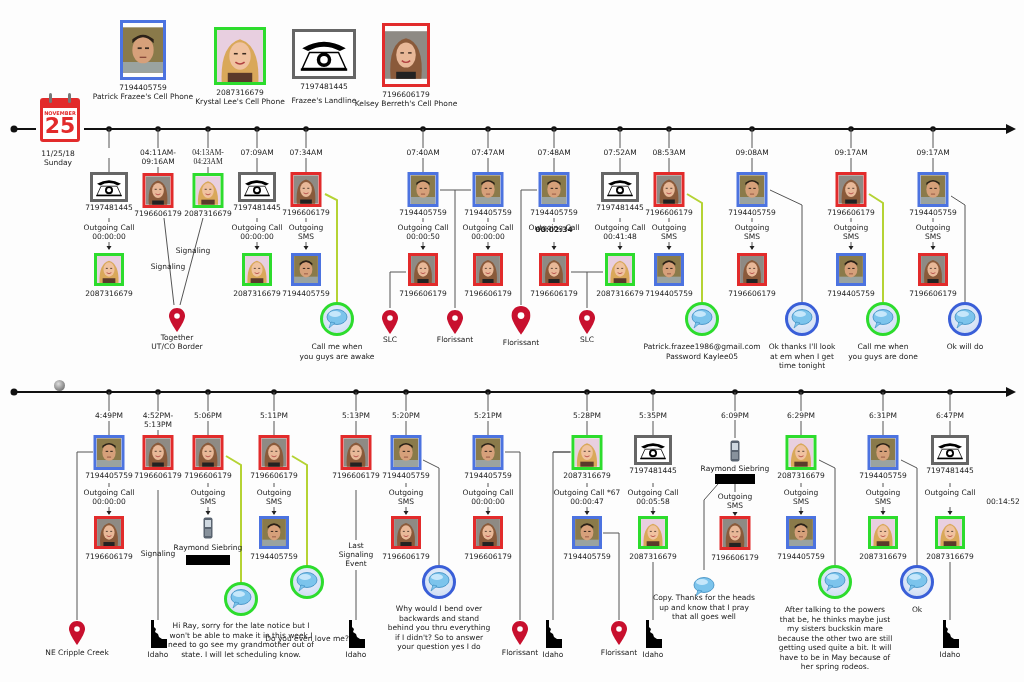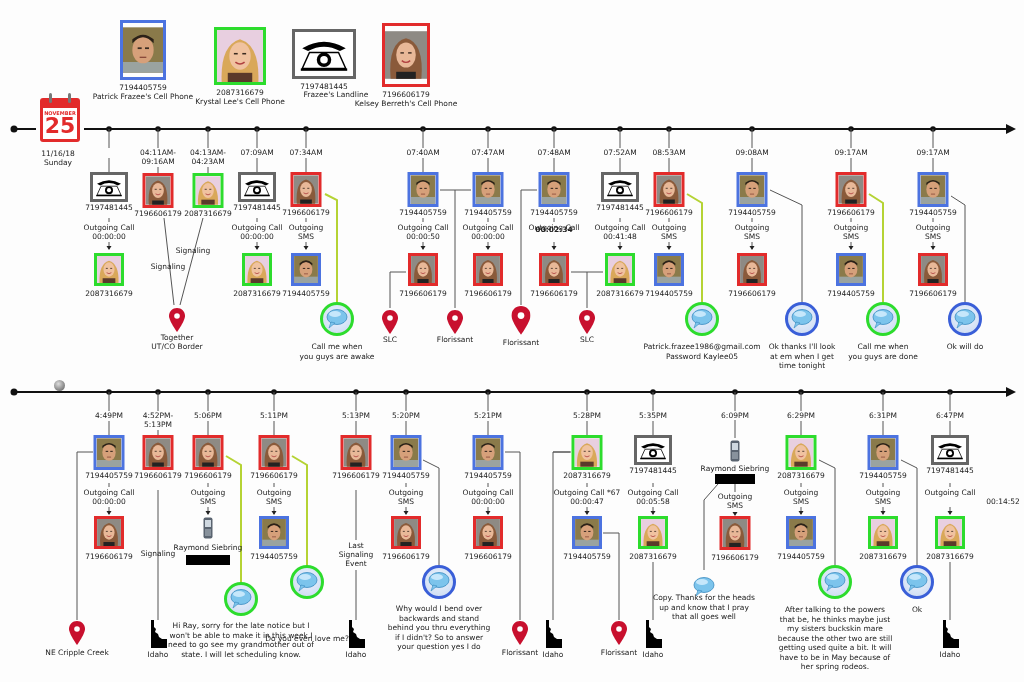--- a/index.html
+++ b/index.html
@@ -231,41 +231,41 @@
     <div class="lbl" style="left: 240px; top: 97px; white-space: pre;">Krystal Lee's Cell Phone</div>
     <div class="ph gray" style="left: 324px; top: 29px; width: 64px; height: 50px;"><svg class="face" viewBox="0 0 40 30">
         <rect width="40" height="30" fill="#fff"></rect>
         <path d="M5 11 Q20 2 35 11 L31 13 Q20 7 9 13Z" fill="#000"></path>
         <path d="M10 14 L30 14 L35 25 L5 25Z" fill="#fff" stroke="#000" stroke-width="1"></path>
         <circle cx="20" cy="19" r="5" fill="#000"></circle>
         <circle cx="20" cy="19" r="2.6" fill="#fff"></circle>
         <rect x="4" y="25" width="32" height="1.6" fill="#000"></rect>
       </svg></div>
     <div class="lbl" style="left: 324px; top: 82px; white-space: pre;">7197481445</div>
-    <div class="lbl" style="left: 324px; top: 90px; white-space: pre; margin-left: 12px;">Frazee's Landline</div>
+    <div class="lbl" style="left: 324px; top: 96px; white-space: pre;">Frazee's Landline</div>
     <div class="ph red" style="left: 406px; top: 23px; width: 48px; height: 64px;"><svg class="face" viewBox="0 0 30 34">
         <rect width="30" height="34" fill="#8e8a84"></rect>
         <path d="M4 34 Q2 8 15 5 Q28 8 26 34Z" fill="#8a5a3a"></path>
         <ellipse cx="15" cy="17" rx="7" ry="9" fill="#e8b898"></ellipse>
         <rect x="11" y="15" width="2.5" height="1" fill="#3a2a20"></rect>
         <rect x="16.5" y="15" width="2.5" height="1" fill="#3a2a20"></rect>
         <path d="M12 21 Q15 23.5 18 21" stroke="#b04040" stroke-width="1" fill="none"></path>
         <rect x="8" y="29" width="14" height="5" fill="#222"></rect>
       </svg></div>
     <div class="lbl" style="left: 406px; top: 90px; white-space: pre;">7196606179</div>
     <div class="lbl" style="left: 406px; top: 99px; white-space: pre;">Kelsey Berreth's Cell Phone</div>
     <div class="abs" style="left: 38px; top: 92px;"><svg width="44" height="52" viewBox="0 0 44 52">
         <rect x="2" y="6" width="40" height="44" rx="3" fill="#e22b2b"></rect>
         <rect x="5" y="16" width="34" height="31" fill="#fff"></rect>
         <rect x="11" y="1" width="3" height="10" rx="1.5" fill="#777"></rect>
         <rect x="30" y="1" width="3" height="10" rx="1.5" fill="#777"></rect>
       </svg></div>
     <div class="lbl" style="left: 60px; top: 109px; white-space: pre; color: rgb(226, 43, 43); font-size: 5px; font-weight: bold;">NOVEMBER</div>
     <div class="lbl" style="left: 60px; top: 114px; white-space: pre; color: rgb(226, 43, 43); font-size: 22px; font-weight: bold; line-height: 24px;">25</div>
-    <div class="lbl" style="left: 58px; top: 149px; white-space: pre;">11/16/18</div>
+    <div class="lbl" style="left: 58px; top: 149px; white-space: pre;">11/25/18</div>
     <div class="lbl" style="left: 58px; top: 158px; white-space: pre;">Sunday</div>
     <div class="abs" style="left: 54px; top: 380px; width: 11px; height: 11px; border-radius: 50%; background: radial-gradient(circle at 40% 35%, rgb(221, 221, 221), rgb(85, 85, 85));"></div>
     <div class="lbl" style="left: 109px; top: 148px; white-space: pre; margin-top: 38px;">01:03AM</div>
     <div class="ph gray" style="left: 109px; top: 172px; width: 38px; height: 30px;"><svg class="face" viewBox="0 0 40 30">
         <rect width="40" height="30" fill="#fff"></rect>
         <path d="M5 11 Q20 2 35 11 L31 13 Q20 7 9 13Z" fill="#000"></path>
         <path d="M10 14 L30 14 L35 25 L5 25Z" fill="#fff" stroke="#000" stroke-width="1"></path>
         <circle cx="20" cy="19" r="5" fill="#000"></circle>
         <circle cx="20" cy="19" r="2.6" fill="#fff"></circle>
         <rect x="4" y="25" width="32" height="1.6" fill="#000"></rect>
@@ -288,21 +288,21 @@
     <div class="ph red" style="left: 158px; top: 173px; width: 31px; height: 35px;"><svg class="face" viewBox="0 0 30 34">
         <rect width="30" height="34" fill="#8e8a84"></rect>
         <path d="M4 34 Q2 8 15 5 Q28 8 26 34Z" fill="#8a5a3a"></path>
         <ellipse cx="15" cy="17" rx="7" ry="9" fill="#e8b898"></ellipse>
         <rect x="11" y="15" width="2.5" height="1" fill="#3a2a20"></rect>
         <rect x="16.5" y="15" width="2.5" height="1" fill="#3a2a20"></rect>
         <path d="M12 21 Q15 23.5 18 21" stroke="#b04040" stroke-width="1" fill="none"></path>
         <rect x="8" y="29" width="14" height="5" fill="#222"></rect>
       </svg></div>
     <div class="lbl" style="left: 158px; top: 209px; white-space: pre;">7196606179</div>
-    <div class="lbl" style="left: 208px; top: 148px; white-space: pre;">04:13AM-
+    <div class="lbl" style="left: 208px; top: 148px; white-space: pre; font-family: Liberation Serif, serif;">04:13AM-
 04:23AM</div>
     <div class="ph green" style="left: 208px; top: 173px; width: 31px; height: 35px;"><svg class="face" viewBox="0 0 30 34">
         <rect width="30" height="34" fill="#e8cfe0"></rect>
         <path d="M3 34 Q2 10 15 6 Q28 10 27 34Z" fill="#d9a85a"></path>
         <ellipse cx="15" cy="17" rx="7" ry="9" fill="#f0c2a0"></ellipse>
         <rect x="11" y="15" width="2.5" height="1" fill="#3a2a20"></rect>
         <rect x="16.5" y="15" width="2.5" height="1" fill="#3a2a20"></rect>
         <path d="M12 21 Q15 23.5 18 21" stroke="#b04040" stroke-width="1" fill="none"></path>
         <rect x="7" y="28" width="16" height="6" fill="#5a3a2a"></rect>
       </svg></div>

